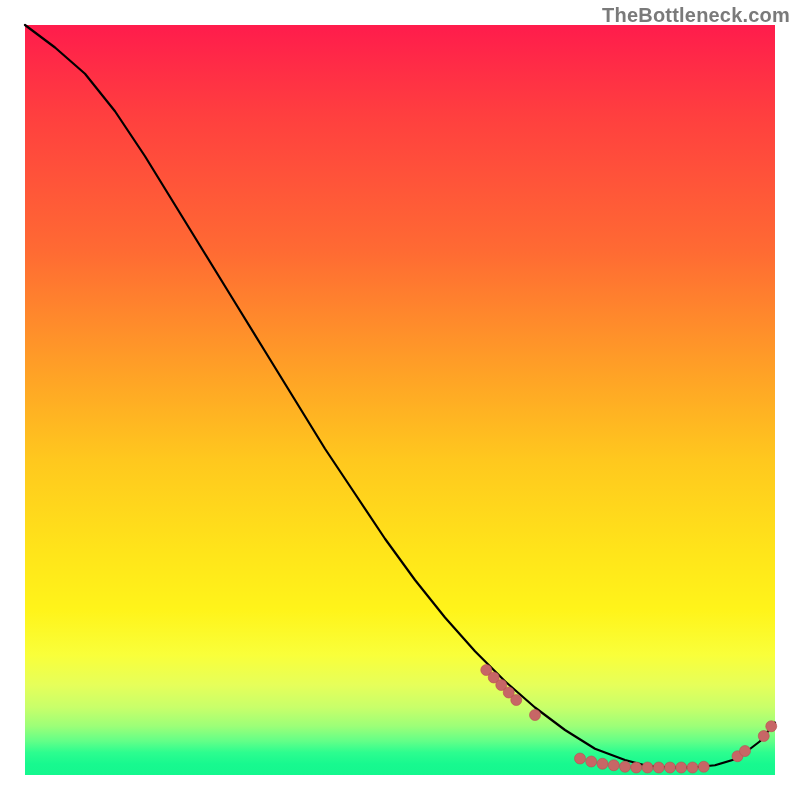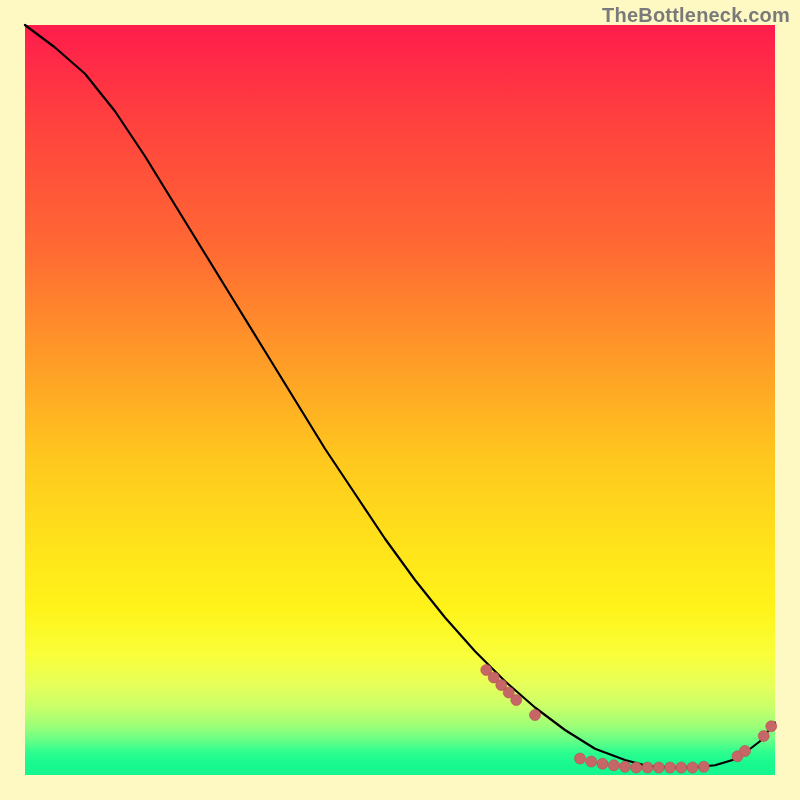--- a/index.html
+++ b/index.html
@@ -7,21 +7,21 @@
     padding: 0;
     width: 800px;
     height: 800px;
     background: #000;
     overflow: hidden;
   }
   .stage {
     position: relative;
     width: 800px;
     height: 800px;
-    background: #fef9c3;
+    background: #ffffff;
   }
   .plot {
     position: absolute;
     left: 25px;
     top: 25px;
     width: 750px;
     height: 750px;
     box-sizing: border-box;
     
     background: linear-gradient(

